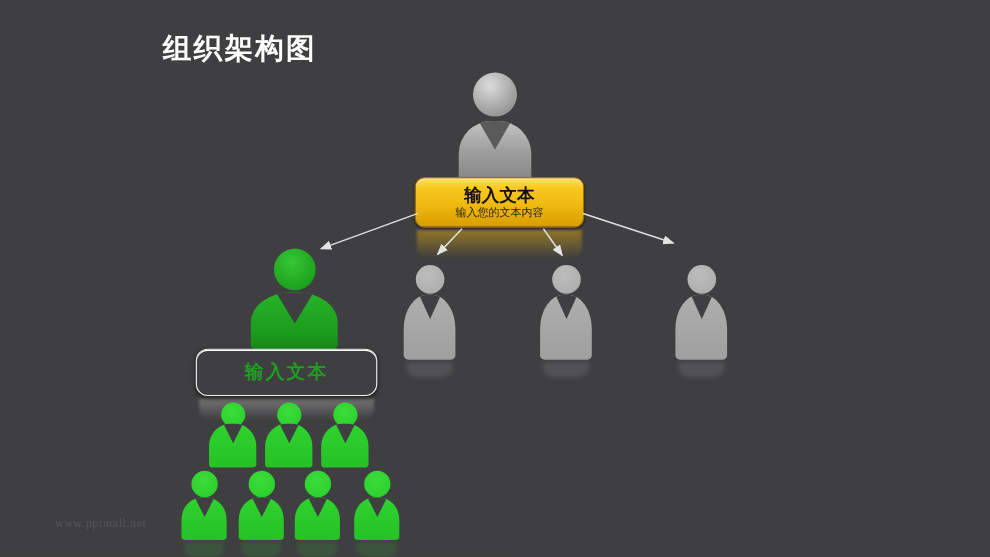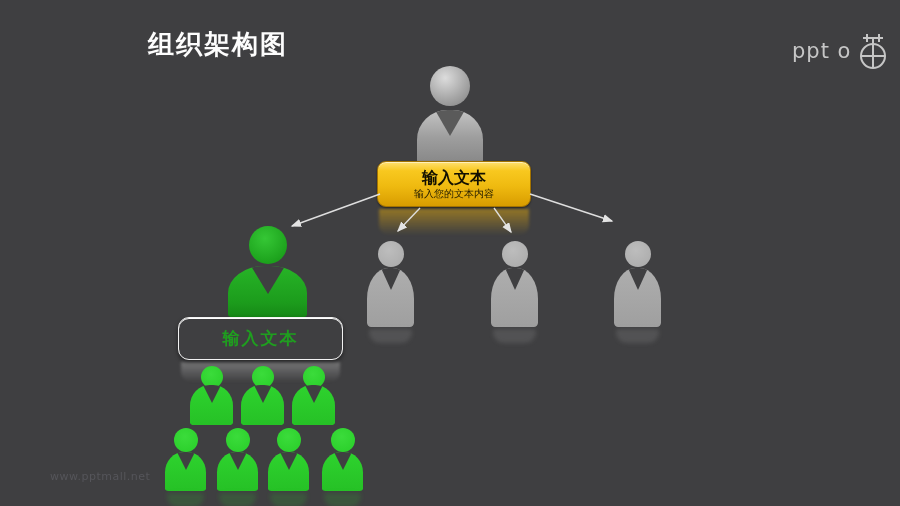--- a/index.html
+++ b/index.html
@@ -15,21 +15,21 @@
     position:absolute;left:148px;top:27px;
     font-size:26px;font-weight:bold;color:#fdfdfd;letter-spacing:2px;
   }
   .logo{
     position:absolute;left:792px;top:30px;height:42px;
     display:flex;align-items:center;gap:5px;color:#c6c6c6;
   }
   .logo-text{font-size:21px;letter-spacing:1px;line-height:1;}
   .watermark{
     position:absolute;left:50px;top:470px;
-    font-size:11px;color:#55555a;letter-spacing:.5px;
+    font-size:11px;color:#55555a;letter-spacing:.5px;font-family:Liberation Serif, serif;
   }
 
   
   .person{position:absolute;z-index:2;}
   .person .head{
     position:absolute;top:0;left:50%;transform:translateX(-50%);
     width:var(--hd);height:var(--hd);border-radius:50%;
     background:var(--head-bg);
   }
   .person .body{
@@ -111,27 +111,20 @@
   
   .arrows{position:absolute;left:0;top:0;z-index:4;pointer-events:none;}
 </style>
 </head>
 <body>
 
 <div class="slide">
 
   <div class="title">组织架构图</div>
 
-  <div class="logo">
-    <span class="logo-text">ppt o</span>
-    <svg width="34" height="42" viewBox="0 0 34 42" fill="none">
-      <path d="M7 8 H27 M11 4 V12 M23 4 V12 M17 8 V38 M5 26 H29" stroke="#c6c6c6" stroke-width="2"></path>
-      <circle cx="17" cy="26" r="12" stroke="#c6c6c6" stroke-width="2"></circle>
-    </svg>
-  </div>
 
   <div class="person p-leader">
     <div class="head"></div>
     <div class="body">
         <div class="notch"></div>
       </div>
   </div>
 
   <div class="gold-refl"></div>
   <div class="btn-gold">

